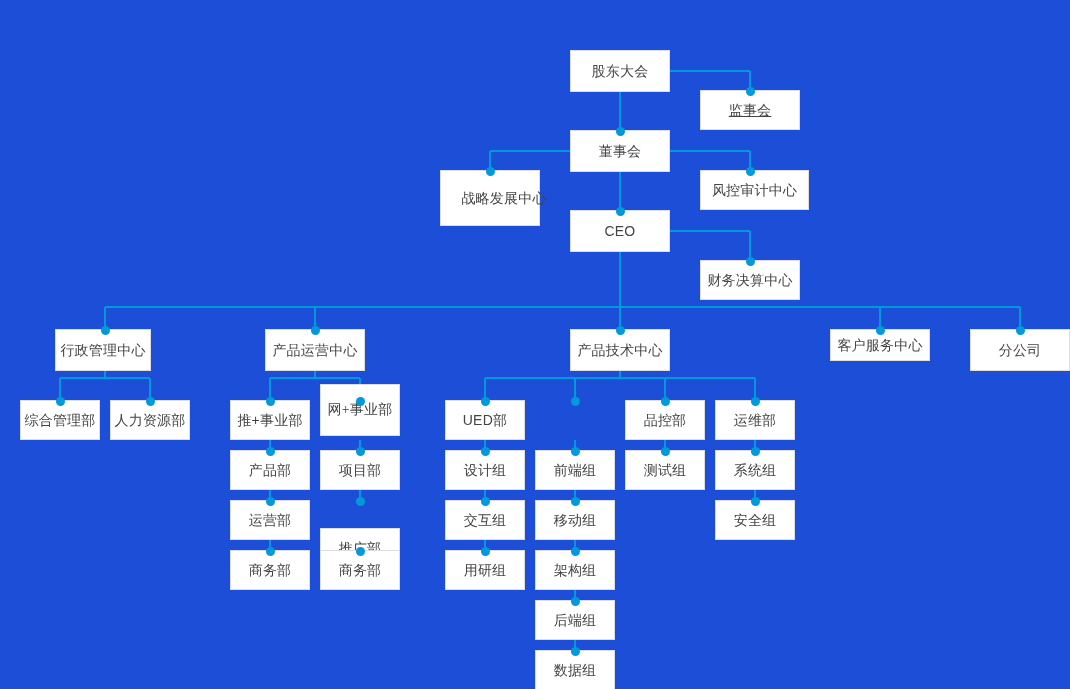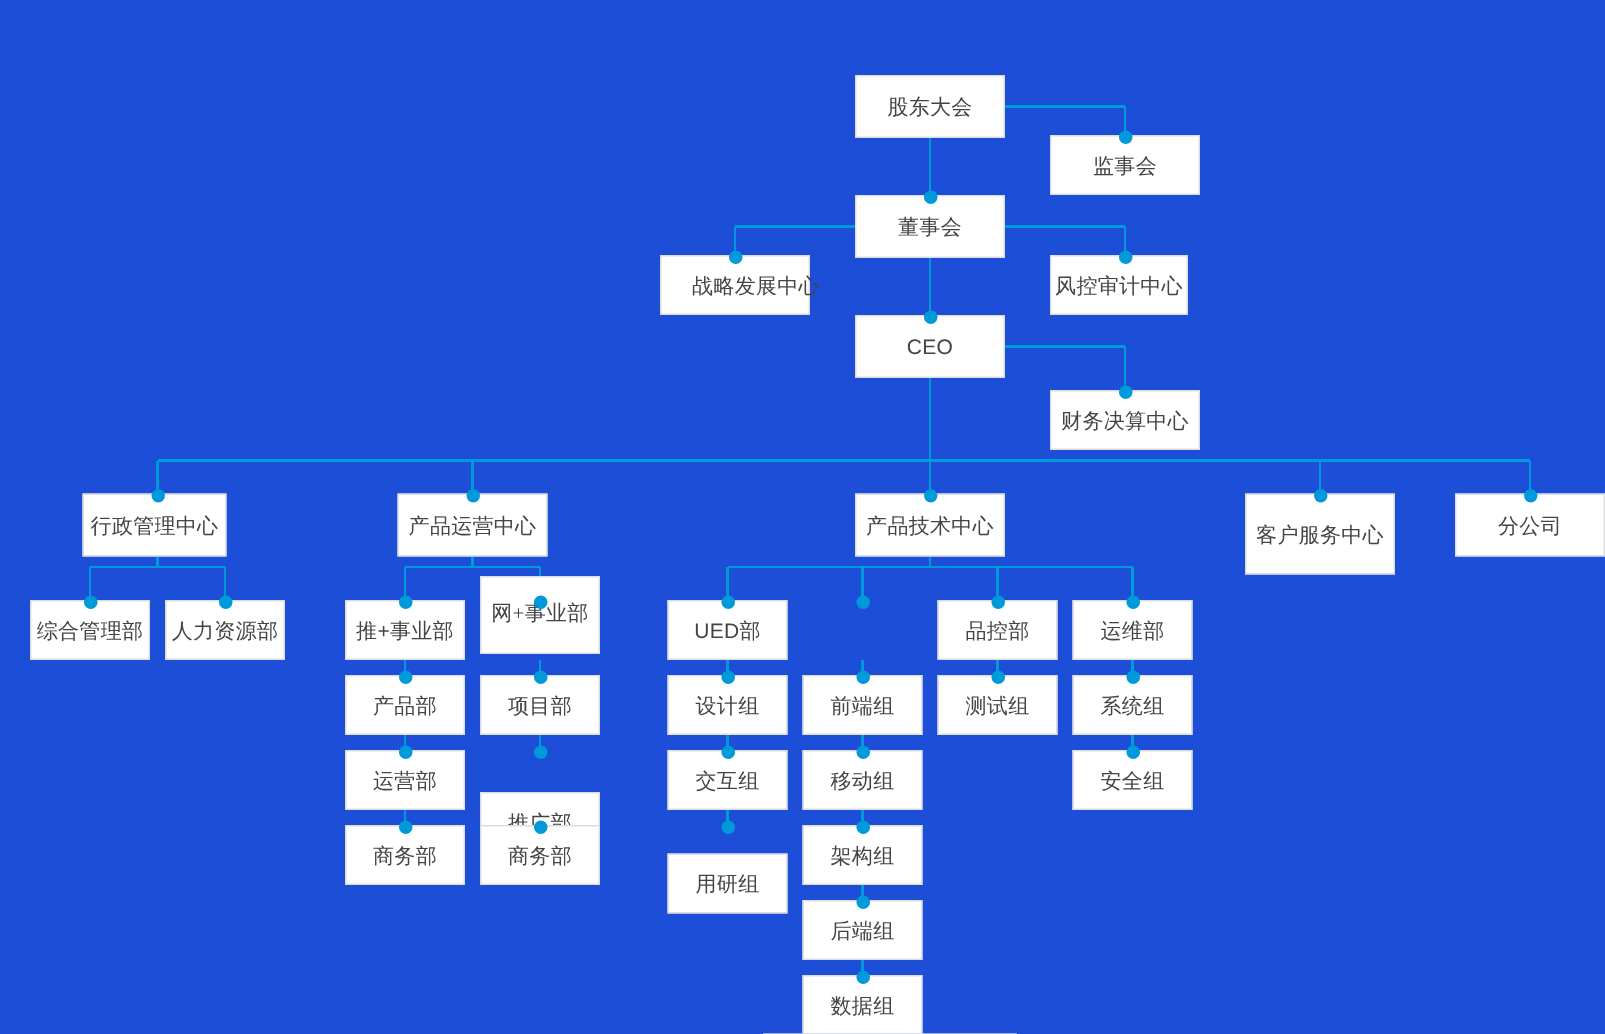--- a/index.html
+++ b/index.html
@@ -103,48 +103,48 @@
       <line x1="620" y1="371" x2="620" y2="378" stroke="#0099d9" stroke-width="1.6" shape-rendering="crispEdges"></line>
       <line x1="485" y1="378" x2="755" y2="378" stroke="#0099d9" stroke-width="1.6" shape-rendering="crispEdges"></line>
       <line x1="485" y1="378" x2="485" y2="400" stroke="#0099d9" stroke-width="1.6" shape-rendering="crispEdges"></line>
       <line x1="575" y1="378" x2="575" y2="400" stroke="#0099d9" stroke-width="1.6" shape-rendering="crispEdges"></line>
       <line x1="665" y1="378" x2="665" y2="400" stroke="#0099d9" stroke-width="1.6" shape-rendering="crispEdges"></line>
       <line x1="755" y1="378" x2="755" y2="400" stroke="#0099d9" stroke-width="1.6" shape-rendering="crispEdges"></line>
     </svg>
 <div class="node" style="left: 570px; top: 50px; width: 100px; height: 42px;">
       <span class="node-label">股东大会</span>
     </div>
-    <div class="node" style="left: 700px; top: 90px; width: 100px; height: 40px;">
+    <div class="node" style="left: 700px; top: 90px; width: 100px; height: 40px; text-decoration: underline;">
       <span class="node-label">监事会</span>
     </div>
     <div class="node" style="left: 570px; top: 130px; width: 100px; height: 42px;">
       <span class="node-label">董事会</span>
     </div>
-    <div class="node" style="left: 440px; top: 170px; width: 100px; height: 40px; padding-left: 28px;">
+    <div class="node" style="left: 440px; top: 170px; width: 100px; height: 56px; padding-left: 28px;">
       <span class="node-label">战略发展中心</span>
     </div>
-    <div class="node" style="left: 700px; top: 170px; width: 92px; height: 40px;">
+    <div class="node" style="left: 700px; top: 170px; width: 109px; height: 40px;">
       <span class="node-label">风控审计中心</span>
     </div>
     <div class="node" style="left: 570px; top: 210px; width: 100px; height: 42px;">
       <span class="node-label">CEO</span>
     </div>
     <div class="node" style="left: 700px; top: 260px; width: 100px; height: 40px;">
       <span class="node-label">财务决算中心</span>
     </div>
     <div class="node" style="left: 55px; top: 329px; width: 96px; height: 42px;">
       <span class="node-label">行政管理中心</span>
     </div>
     <div class="node" style="left: 265px; top: 329px; width: 100px; height: 42px;">
       <span class="node-label">产品运营中心</span>
     </div>
     <div class="node" style="left: 570px; top: 329px; width: 100px; height: 42px;">
       <span class="node-label">产品技术中心</span>
     </div>
-    <div class="node" style="left: 830px; top: 329px; width: 100px; height: 54px;">
+    <div class="node" style="left: 830px; top: 329px; width: 100px; height: 32px;">
       <span class="node-label">客户服务中心</span>
     </div>
     <div class="node" style="left: 970px; top: 329px; width: 100px; height: 42px;">
       <span class="node-label">分公司</span>
     </div>
     <div class="node" style="left: 20px; top: 400px; width: 80px; height: 40px; justify-content: center;">
       <span class="node-label">综合管理部</span>
     </div>
     <div class="node" style="left: 110px; top: 400px; width: 80px; height: 40px;">
       <span class="node-label">人力资源部</span>
@@ -175,21 +175,21 @@
     </div>
     <div class="node" style="left: 445px; top: 400px; width: 80px; height: 40px;">
       <span class="node-label">UED部</span>
     </div>
     <div class="node" style="left: 445px; top: 450px; width: 80px; height: 40px;">
       <span class="node-label">设计组</span>
     </div>
     <div class="node" style="left: 445px; top: 500px; width: 80px; height: 40px;">
       <span class="node-label">交互组</span>
     </div>
-    <div class="node" style="left: 445px; top: 550px; width: 80px; height: 40px; margin-top: 19px;">
+    <div class="node" style="left: 445px; top: 550px; width: 80px; height: 40px;">
       <span class="node-label">用研组</span>
     </div>
     <div class="node" style="left: 535px; top: 450px; width: 80px; height: 40px;">
       <span class="node-label">前端组</span>
     </div>
     <div class="node" style="left: 535px; top: 500px; width: 80px; height: 40px;">
       <span class="node-label">移动组</span>
     </div>
     <div class="node" style="left: 535px; top: 550px; width: 80px; height: 40px;">
       <span class="node-label">架构组</span>

